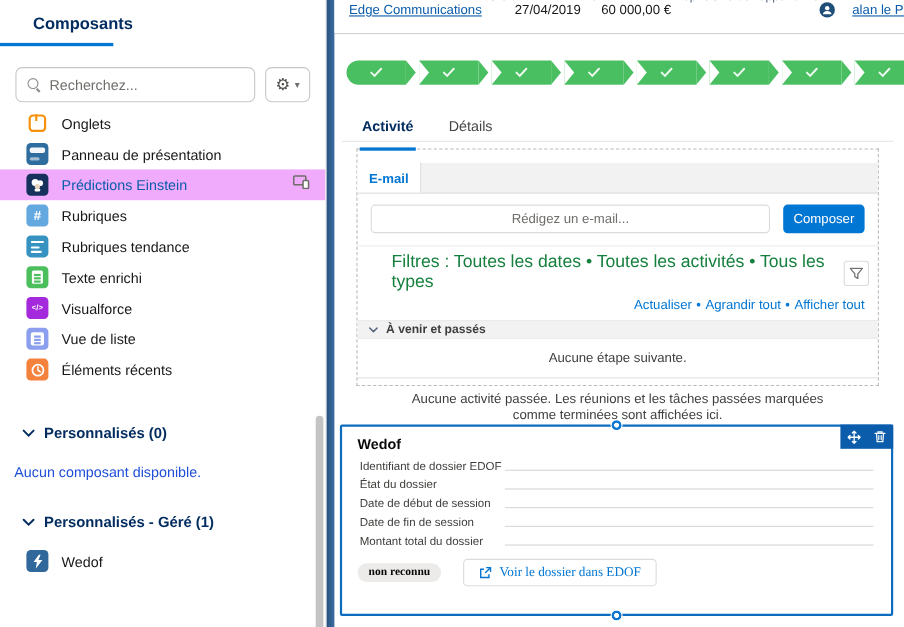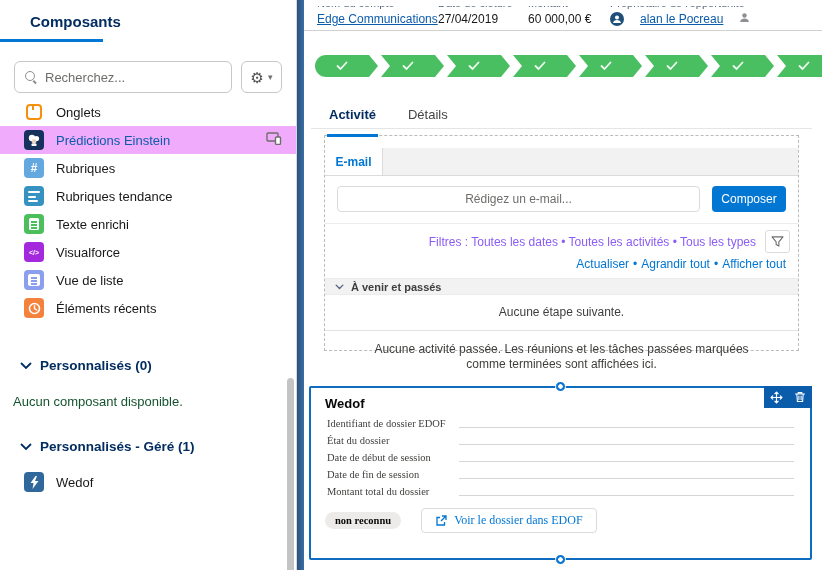--- a/index.html
+++ b/index.html
@@ -61,38 +61,38 @@
   .icn-listview::before { content:''; position:absolute; inset:4px; background:#fff; border-radius:2px; }
   .icn-listview::after { content:''; position:absolute; left:7px; right:7px; top:7px; height:1.8px;
     background:#8b9fee; box-shadow:0 3px 0 #8b9fee, 0 6px 0 #8b9fee; }
   .icn-recent { background:#f5823c; }
   .icn-wedof { background:#31689b; }
 
   .sb-sect { display:flex; align-items:center; gap:8px; margin:0 0 0 20px; cursor:pointer; }
   .sb-sect .st { font-size:13.5px; font-weight:700; color:#032d60; }
   .sect1 { margin-top:36px; }
   .sect2 { margin-top:30px; }
-  .sb-empty { margin:21px 0 0 13px; font-size:13px; color:#14532d; }
+  .sb-empty { margin:21px 0 0 13px; font-size:13px; color:#1d4ed8; }
   .sb-wedofrow { margin-top:14px; }
   .sb-scroll { position:absolute; right:2px; top:378px; width:7px; height:200px;
     background:#c4c4c4; border-radius:4px; }
 
   
   .canvas { position:absolute; left:297px; top:0; width:525px; height:570px;
     background:
       repeating-linear-gradient(115deg, rgba(255,255,255,.09) 0 2px, transparent 2px 16px),
       repeating-linear-gradient(60deg, rgba(255,255,255,.06) 0 2px, transparent 2px 22px),
       linear-gradient(180deg,#7ب 0,#7ea4ca 0),#7ea4ca; }
   .dark-strip { position:absolute; left:0; top:0; bottom:0; width:7px;
     background:linear-gradient(90deg,#28527f,#3c6da1); }
 
   
   .rec-header { position:absolute; left:7px; right:0; top:0; height:30px; background:#fff;
     box-shadow:0 1px 0 rgba(0,0,0,.18); display:flex; padding:0 0 0 13px; }
-  .rh-col { display:flex; flex-direction:column; justify-content:flex-end; padding-bottom:4px; }
+  .rh-col { display:flex; flex-direction:row; justify-content:flex-end; padding-bottom:4px; }
   .rh-col.c1 { width:121px; } .rh-col.c2 { width:90px; } .rh-col.c3 { width:82px; } .rh-col.c4 { flex:1; }
   .rh-clip { height:4px; overflow:hidden; }
   .rh-clip span { display:block; font-size:11px; color:#54657e; margin-top:-9px; white-space:nowrap; }
   .rh-val { font-size:12px; color:#181818; margin-top:2px; white-space:nowrap; }
   .rh-link { color:#0b5cab; text-decoration:underline; cursor:pointer; }
   .owner { display:flex; align-items:flex-start; gap:16px; }
   .avatar { width:14px; height:14px; border-radius:50%; background:#1f4e79; overflow:hidden;
     display:flex; align-items:center; justify-content:center; flex:0 0 14px; }
 
   
@@ -120,21 +120,21 @@
   .tabstrip { margin-top:12px; height:28px; background:#f3f2f2; border-bottom:1px solid #dddbda; display:flex; }
   .emailtab { width:58px; background:#fff; color:#0176d3; font-size:12px; font-weight:700;
     display:flex; align-items:center; justify-content:center; border-right:1px solid #dddbda; cursor:pointer; }
   .composer { display:flex; align-items:center; padding:10px 12px 11px 12px; border-bottom:1px solid #ececec; }
   .composer input { flex:1; height:26px; border:1px solid #dddbda; border-radius:4px; outline:0;
     text-align:center; font-size:12px; color:#3e3e3c; font-family:inherit; }
   .composer input::placeholder { color:#706e6b; }
   .composer button { margin-left:12px; width:74px; height:26px; background:#0176d3; color:#fff;
     border:0; border-radius:4px; font-size:12px; font-family:inherit; cursor:pointer; }
   .filtersrow { display:flex; justify-content:flex-end; align-items:center; gap:9px; padding:6px 8px 2px 10px; }
-  .filterstext { font-size:12px; color:#8b5cf6;padding-left:21px; }
+  .filterstext { font-size:16px; color:#15803d;padding-left:21px; }
   .funnelbox { width:25px; height:23px; border:1px solid #dddbda; border-radius:3px; background:#fff;
     display:flex; align-items:center; justify-content:center; cursor:pointer; }
   .linksrow { text-align:right; padding:2px 12px 7px 12px; font-size:12px; }
   .bluelink { color:#0176d3; cursor:pointer; }
   .dot-sep { color:#0176d3; margin:0 4px; }
   .sectbar { height:17px; background:#f3f2f2; display:flex; align-items:center; gap:7px; padding-left:10px;
     border-top:1px solid #eceaea; border-bottom:1px solid #eceaea; cursor:pointer; }
   .sectbar span { font-size:11px; font-weight:700; color:#3e3e3c; }
   .emptyblock { text-align:center; padding:9px 10px 10px 10px; font-size:12px; color:#3e3e3c; line-height:16px;
     border-bottom:1px solid #e3e1e0; }
@@ -143,21 +143,21 @@
   
   .wedof-panel { position:absolute; left:12px; right:10px; top:386px; height:174px; background:#fff;
     border:2px solid #0d6cbf; border-radius:2px; box-shadow:0 0 0 2px rgba(255,255,255,.35); }
   .handle { position:absolute; left:50%; width:11px; height:11px; margin-left:-6px; border-radius:50%;
     background:radial-gradient(circle,#fff 0 2px,#0b76d2 2.5px); border:1px solid #fff; z-index:3; cursor:pointer; }
   .handle.top { top:-7px; } .handle.bottom { bottom:-7px; }
   .wtoolbar { position:absolute; top:-2px; right:-2px; display:flex; background:#0b5cab; z-index:2; }
   .wtool { width:24px; height:22px; display:flex; align-items:center; justify-content:center; cursor:pointer; }
   .wtitle { padding:8px 14px 2px 14px; font-size:13px; font-weight:700; color:#080707; }
   .wrow { display:flex; padding:0 16px; margin-top:5px; }
-  .wrow .wlabel { width:132px; flex:0 0 132px; font-size:10.5px; line-height:12px; color:#3e3e3c;font-family:Liberation Serif, serif; }
+  .wrow .wlabel { width:132px; flex:0 0 132px; font-size:10.5px; line-height:12px; color:#3e3e3c; }
   .wrow .wline { flex:1; border-bottom:1px solid #d8d6d5; height:10px; }
   .wfooter { display:flex; align-items:center; gap:20px; padding:10px 14px 0 14px;font-family:Liberation Serif, serif; }
   .badge { background:#ecebea; border-radius:10px; padding:3px 10px; font-size:10.5px; font-weight:700; color:#080707; }
   .edofbtn { display:flex; align-items:center; gap:7px; border:1px solid #dddbda; border-radius:4px;
     background:#fff; padding:4px 13px; font-size:12px; color:#0176d3; font-family:inherit; cursor:pointer; }
 </style>
 </head>
 <body>
 
 <div class="app">
@@ -174,20 +174,24 @@
       <div class="sb-gearbtn">
         <span class="gear-glyph">⚙</span>
         <span class="caret">▾</span>
       </div>
     </div>
 
     <div class="sb-list">
       <div class="sb-item first">
         <span class="icn icn-tabs"></span>
         <span class="lbl">Onglets</span>
+      </div>
+      <div class="sb-item">
+        <span class="icn icn-highlights"></span>
+        <span class="lbl">Panneau de présentation</span>
       </div>
       <div class="sb-item selected">
         <span class="icn icn-einstein">
           <svg width="14" height="14" viewBox="0 0 14 14" aria-hidden="true">
             <circle cx="5" cy="5" r="3.2" fill="#fff"></circle>
             <circle cx="9.5" cy="5.5" r="2.6" fill="#fff"></circle>
             <circle cx="7" cy="8.6" r="2.4" fill="#e8d3bd"></circle>
             <rect x="4.4" y="10.6" width="5.2" height="2.4" rx="1" fill="#fff"></rect>
           </svg>
         </span>

